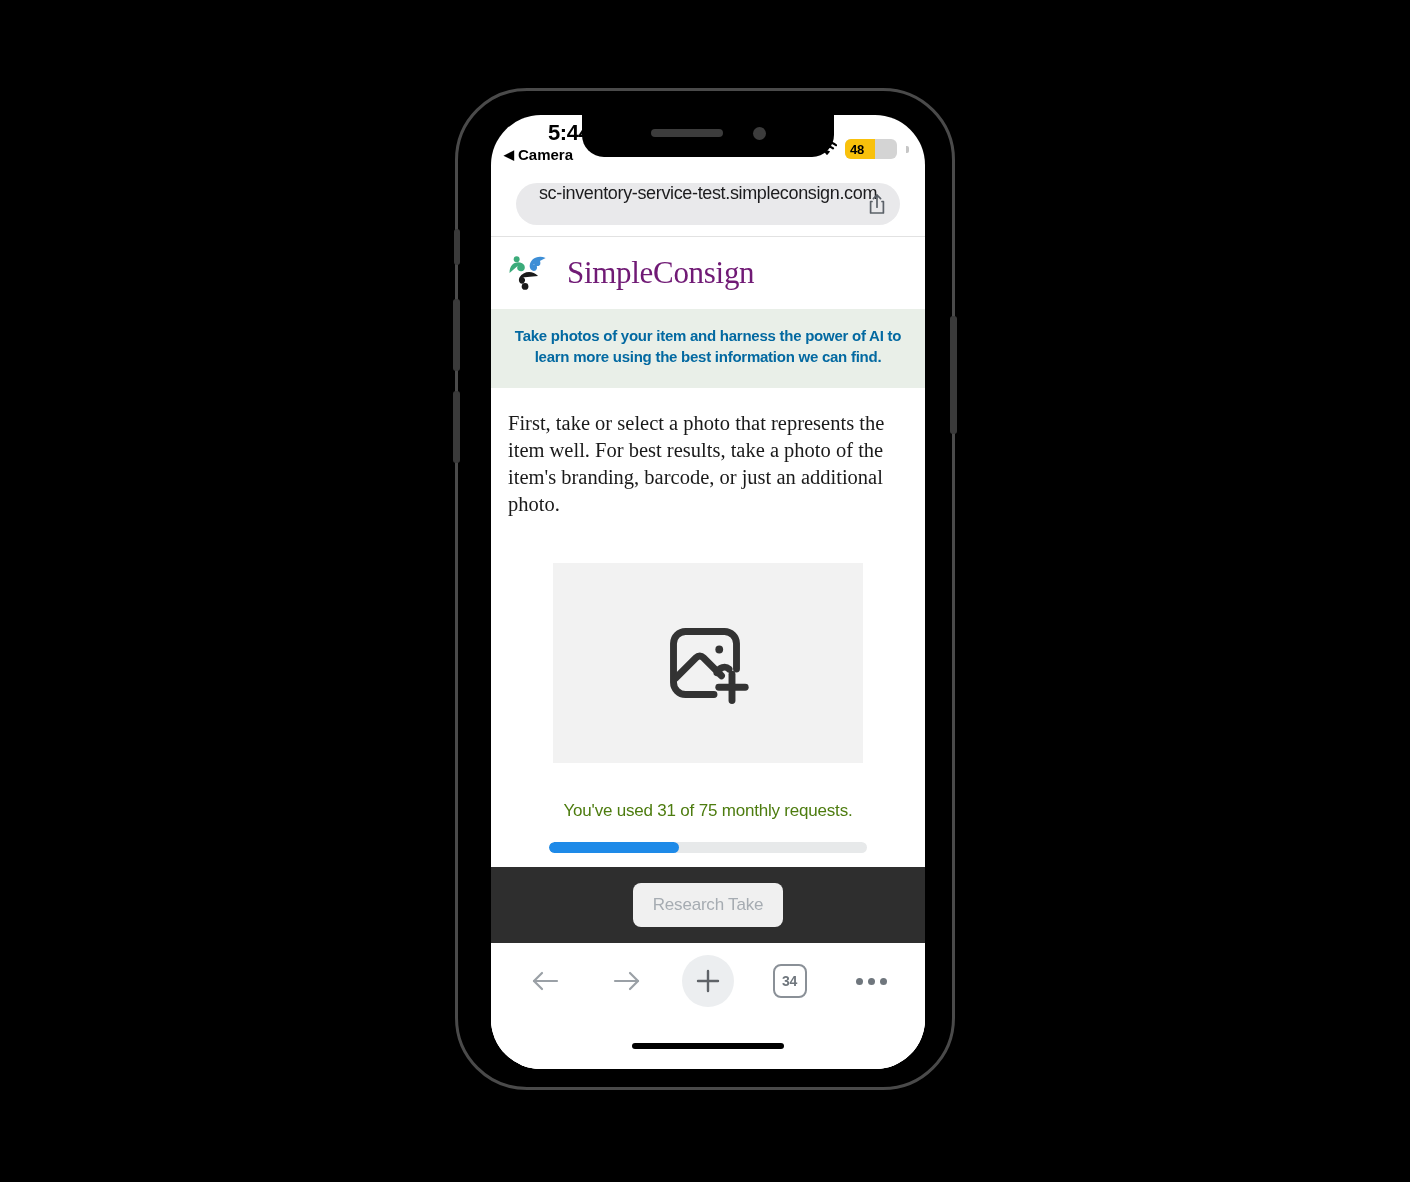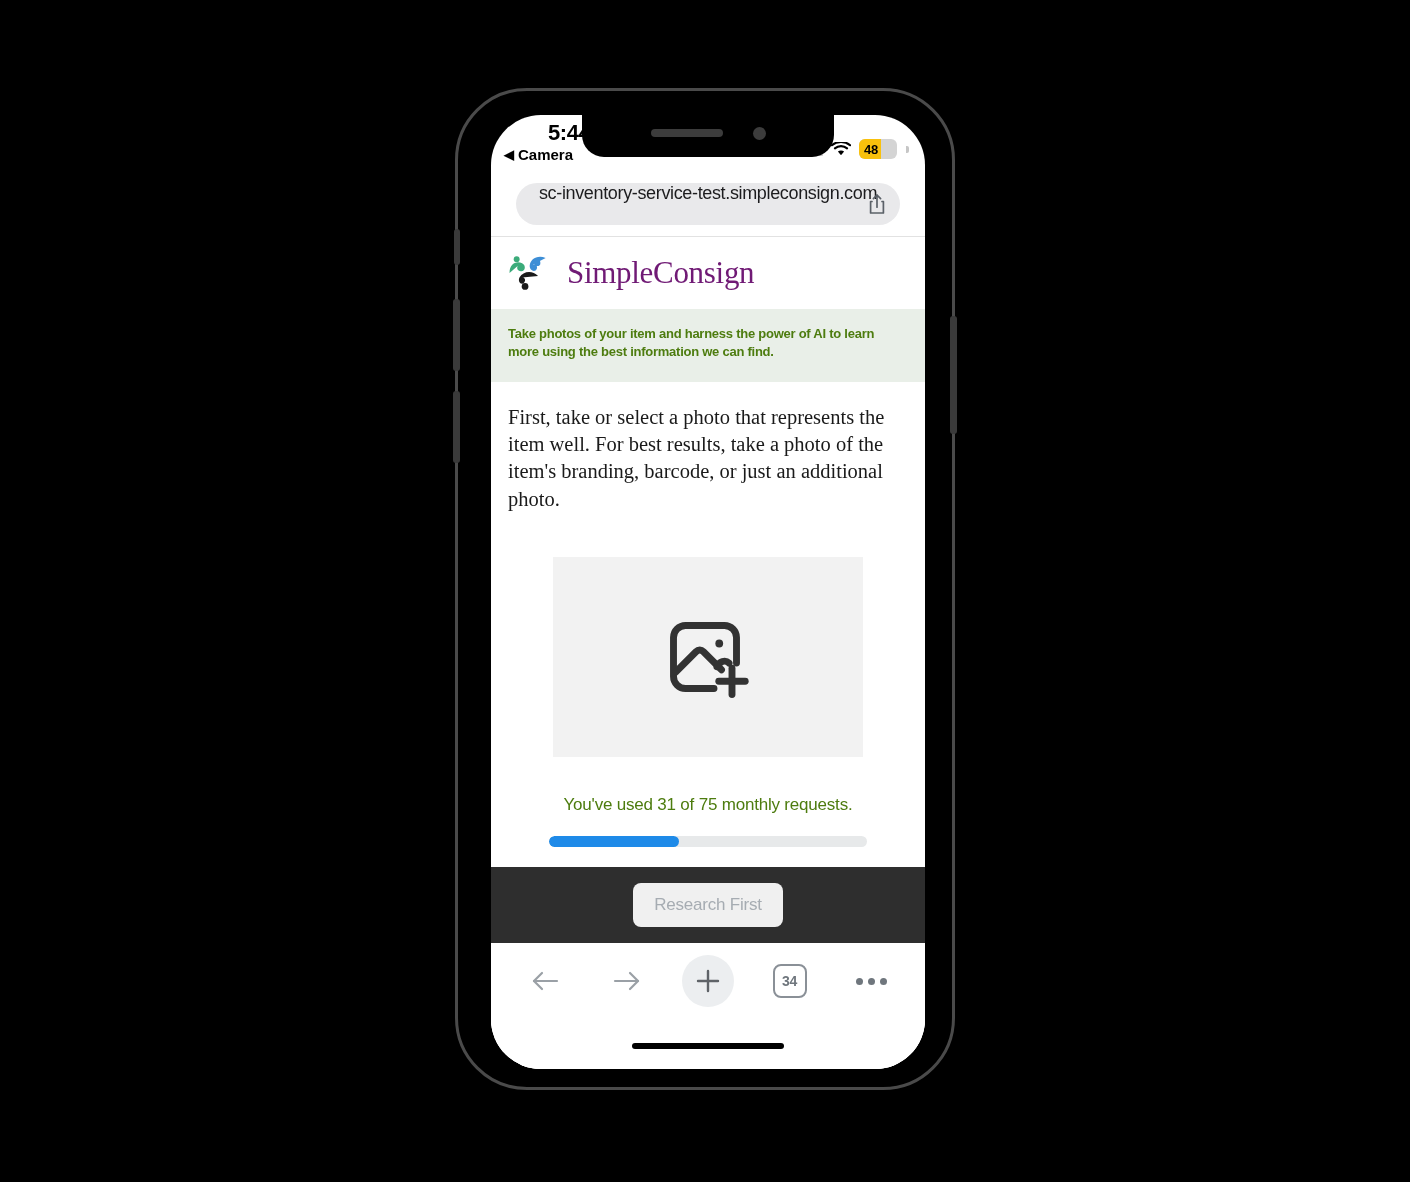--- a/index.html
+++ b/index.html
@@ -126,21 +126,21 @@
   #cellular-icon i { display: block; width: 4px; background: #000; border-radius: 1px; }
   #cellular-icon i:nth-child(1) { height: 5px; }
   #cellular-icon i:nth-child(2) { height: 8px; }
   #cellular-icon i:nth-child(3) { height: 11px; }
   #cellular-icon i:nth-child(4) { height: 14px; background: #c9c9c9; }
 
   #battery-pill {
     display: flex;
     align-items: center;
     justify-content: flex-start;
-    width: 38px;
+    width: 52px;
     height: 20px;
     border-radius: 6px;
     background: #d4d4d4;
     position: relative;
     overflow: hidden;
   }
   #battery-fill {
     position: absolute;
     left: 0; top: 0; bottom: 0;
     width: 58%;
@@ -232,25 +232,26 @@
     white-space: nowrap;
     margin-left: 12px;
   }
 
   #promo-banner {
     background: #e9efe8;
     padding: 16px 17px 20px 17px;
     box-sizing: border-box;
   }
   #promo-banner-text {
-    font-size: 13px;
+    font-size: 15px;
     font-weight: bold;
-    color: #4d7c0f;
+    color: #0369a1;
     line-height: 1.42;
     letter-spacing: -0.25px;
+    text-align: center;
   }
 
   #instructions {
     padding: 22px 17px 0 17px;
     font-family: "Liberation Serif", serif;
     font-size: 20.5px;
     color: #1a1a1a;
     line-height: 1.33;
   }
 
@@ -458,21 +459,21 @@
       </div>
 
       <div id="usage-block">
         <div id="usage-text">You've used 31 of 75 monthly requests.</div>
         <div id="usage-progress-track">
           <div id="usage-progress-fill" style="width: 41%; background: rgb(30, 138, 232);"></div>
         </div>
       </div>
 
       <div id="action-bar">
-        <button id="research-item-button" disabled="">Research First</button>
+        <button id="research-item-button" disabled="">Research Take</button>
       </div>
 
       <div id="browser-toolbar">
         <div class="toolbar-btn" id="back-button">
           <svg width="28" height="24" viewBox="0 0 28 24">
             <path d="M26 12 H3" stroke="#9aa0a6" stroke-width="2.2" stroke-linecap="round"></path>
             <path d="M11 4 L3 12 L11 20" stroke="#9aa0a6" stroke-width="2.2" fill="none" stroke-linecap="round" stroke-linejoin="round"></path>
           </svg>
         </div>
         <div class="toolbar-btn" id="forward-button">

